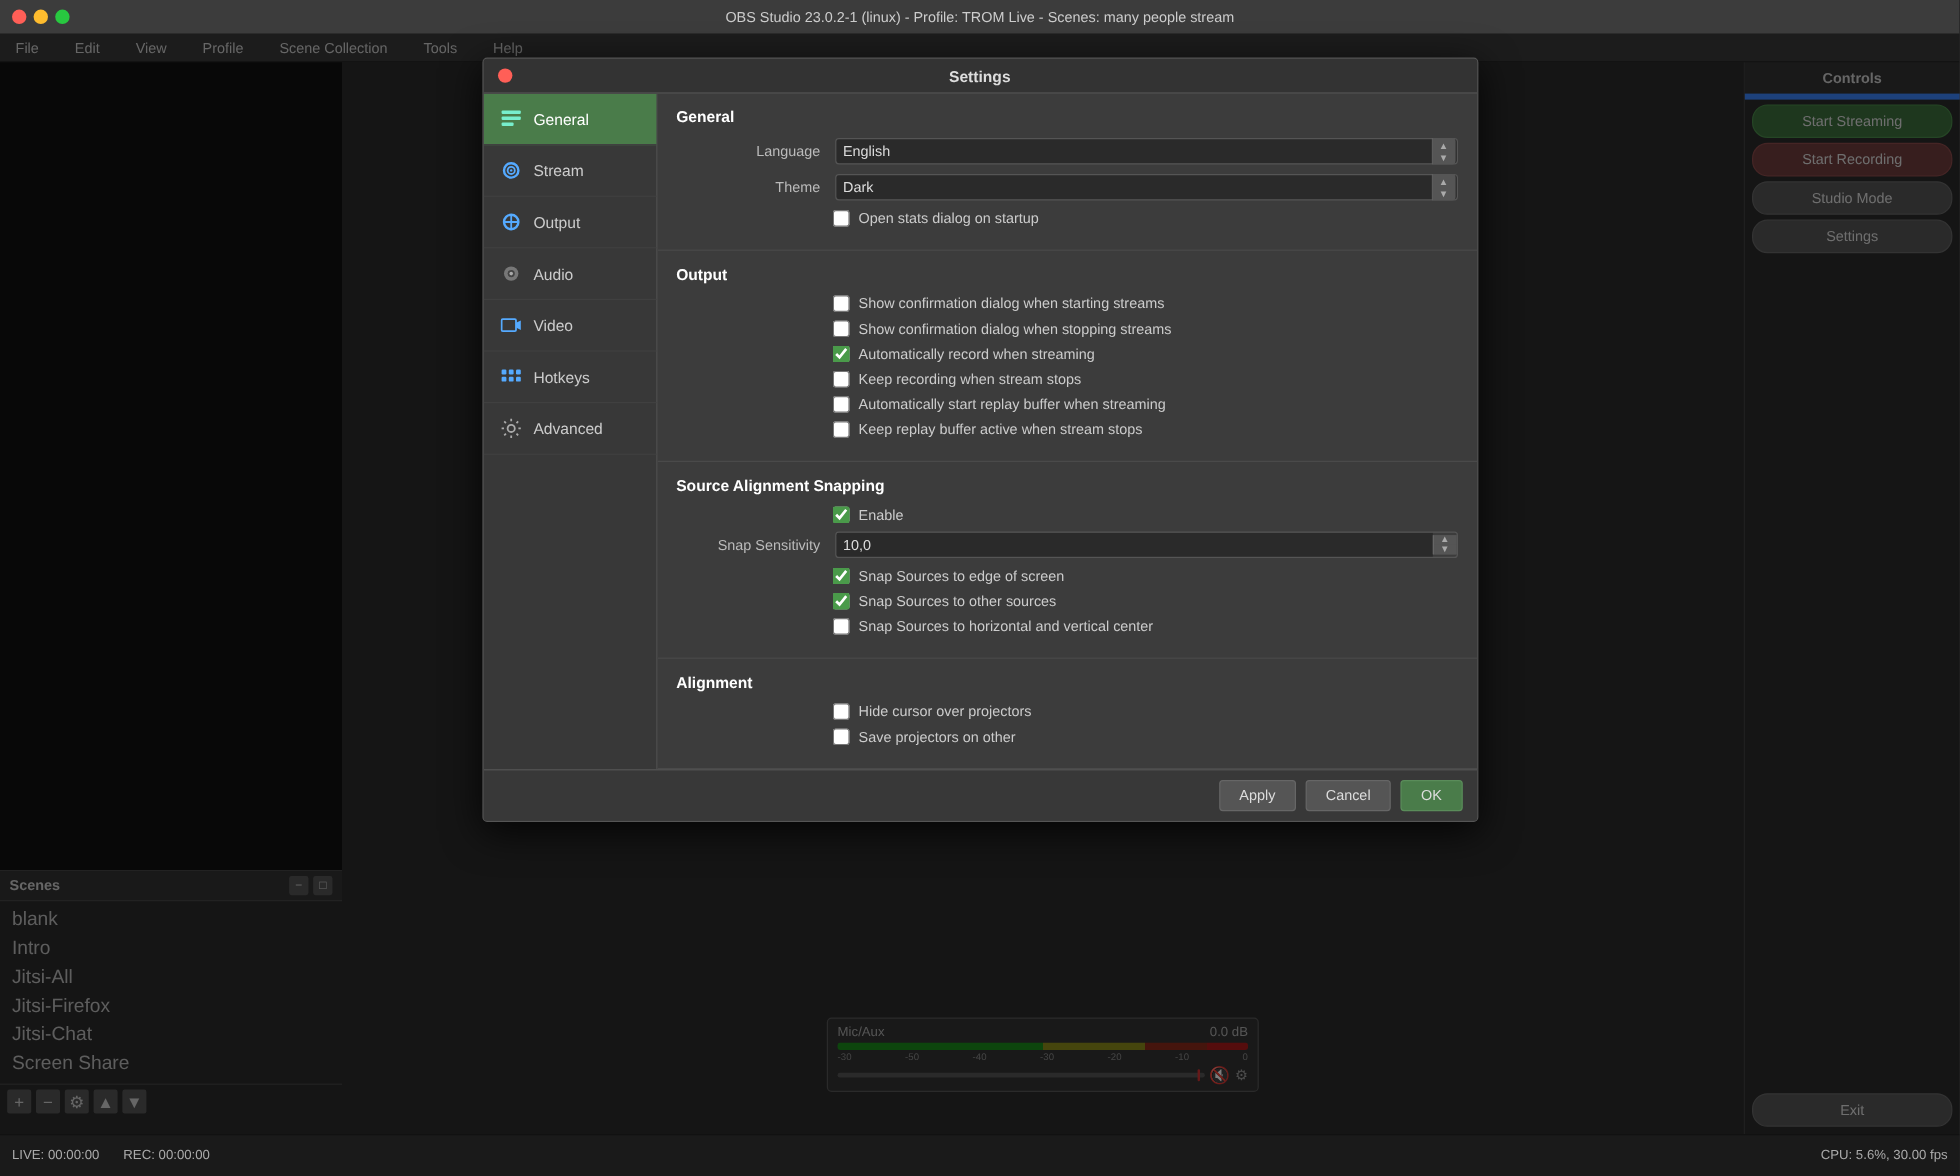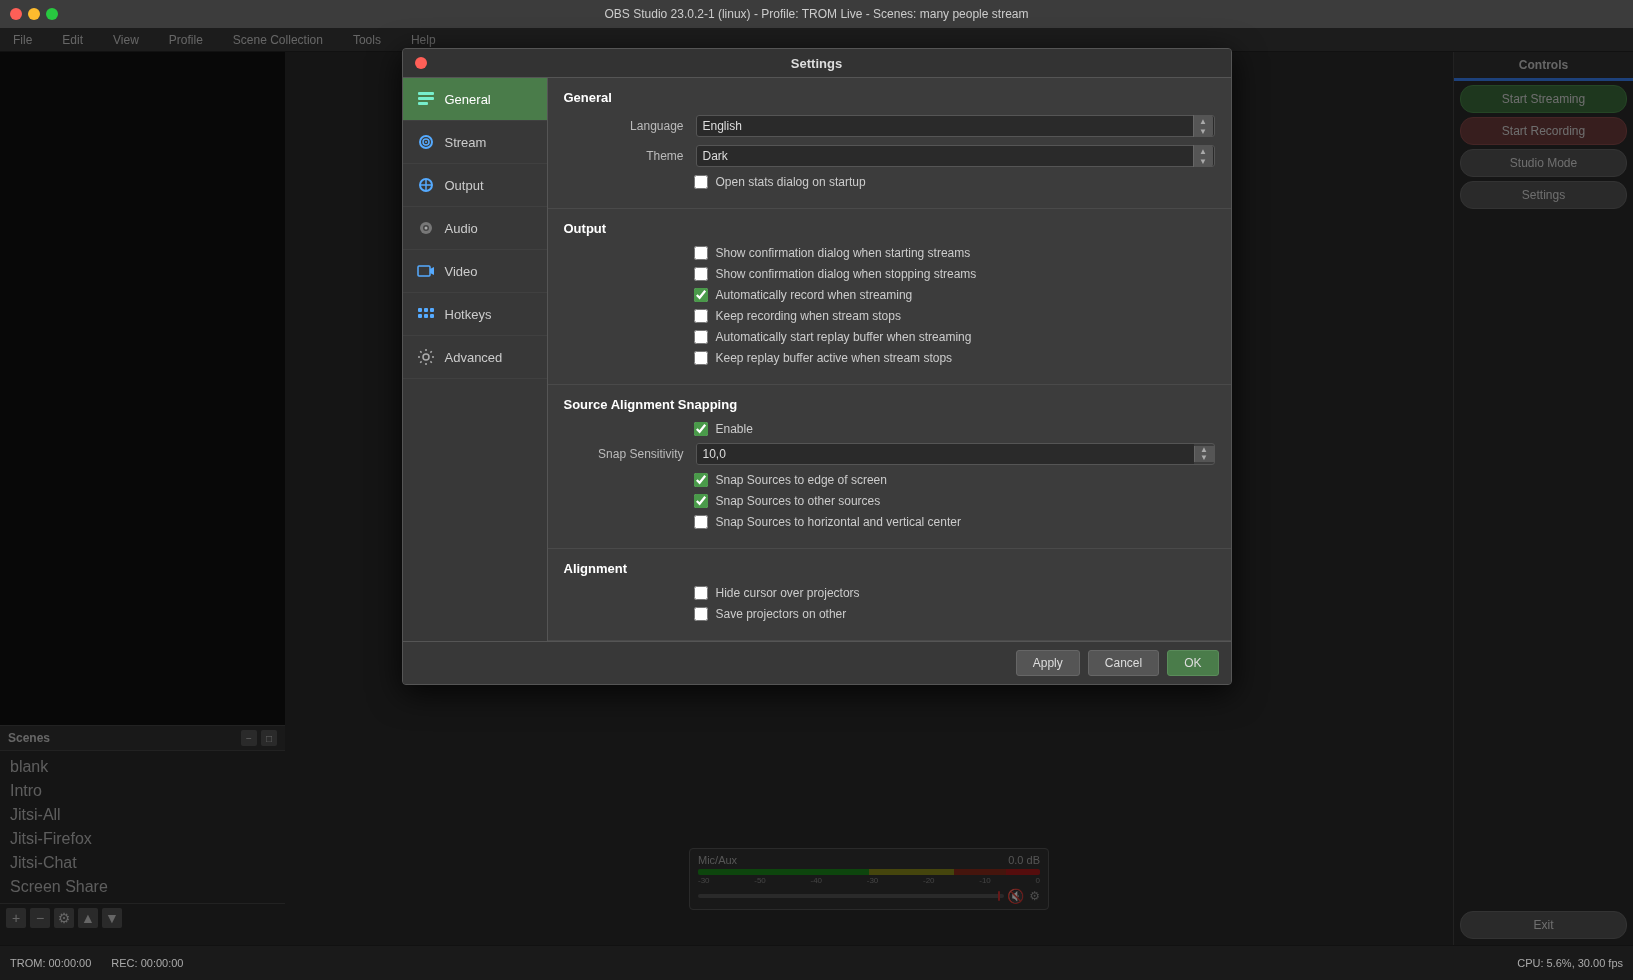--- a/index.html
+++ b/index.html
@@ -162,21 +162,21 @@
       width: 180px;
       background: #2b2b2b;
       border-left: 1px solid #444;
       display: flex;
       flex-direction: column;
     }
     .controls-header {
       text-align: center;
       padding: 6px;
       background: #333;
-      border-bottom: 3px solid #3b82f6;
+      border-bottom: 5px solid #3b82f6;
       font-size: 12px;
       color: #ccc;
       font-weight: bold;
     }
     .control-btn {
       width: calc(100% - 12px);
       margin: 4px 6px 0;
       padding: 6px 0;
       background: #555;
       border: 1px solid #666;
@@ -573,21 +573,21 @@
     <button class="control-btn stream-btn">Start Streaming</button>
     <button class="control-btn record-btn">Start Recording</button>
     <button class="control-btn">Studio Mode</button>
     <button class="control-btn">Settings</button>
     <div class="controls-spacer"></div>
     <button class="control-btn" style="margin-bottom:6px;">Exit</button>
   </div>
 </div>
 
 <div class="statusbar">
-  <span>TROM: 00:00:00</span>
+  <span>LIVE: 00:00:00</span>
   <span>REC: 00:00:00</span>
   <div style="flex:1;"></div>
   <span>CPU: 5.6%, 30.00 fps</span>
 </div>
 
 <div class="overlay">
   <div class="settings-dialog">
 
     <div class="dialog-titlebar">
       <button class="dialog-close-btn"></button>

